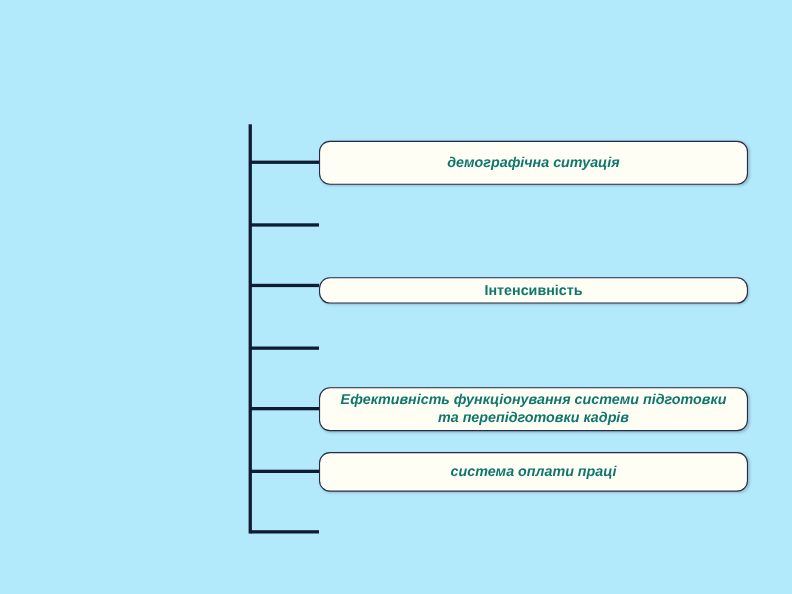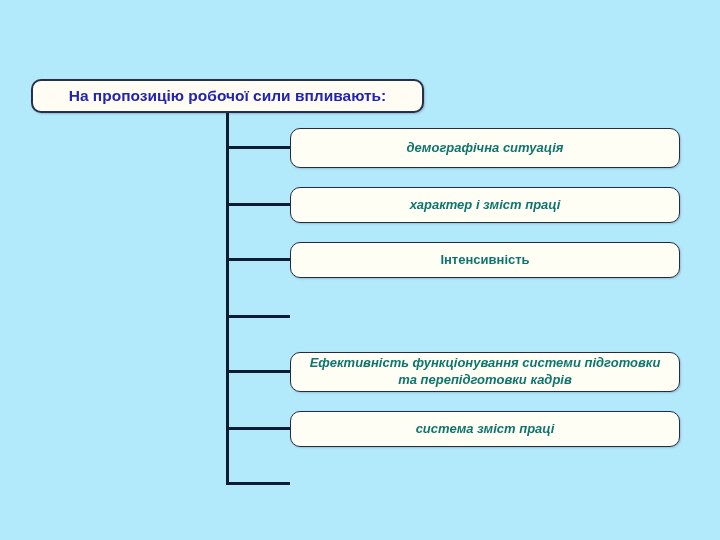--- a/index.html
+++ b/index.html
@@ -49,60 +49,54 @@
     font-size: 13px; font-weight: bold; font-style: italic;
     color: #0f766e;
     text-align: center;
     line-height: 1.3;
     padding: 2px 14px;
     box-shadow: 1px 1px 2px rgba(90,90,120,0.3);
   }
   .item-box.upright { font-style: normal; }
   .b1 { top: 128px; height: 40px; }
   .b2 { top: 187px; height: 36px; }
-  .b3 { top: 242px; height: 36px; text-align: right; }
+  .b3 { top: 252px; height: 24px; text-align: right; }
   .b4 { top: 299px; height: 36px; }
   .b5 { top: 352px; height: 40px; }
   .b6 { top: 411px; height: 36px; }
   .b7 { top: 464px; height: 40px; }
   .br1 { top: 146px; }
   .br2 { top: 203px; }
   .br3 { top: 258px; }
   .br4 { top: 315px; }
   .br5 { top: 370px; }
   .br6 { top: 427px; }
   .br7 { top: 482px; }
 </style>
 </head>
 <body>
 
 <div class="slide">
 
-  <div class="title-box">
-    <span>На пропозицію робочої сили впливають:</span>
-  </div>
 
   <div class="trunk"></div>
   <div class="branch br1"></div>
   <div class="branch br2"></div>
   <div class="branch br3"></div>
   <div class="branch br4"></div>
   <div class="branch br5"></div>
   <div class="branch br6"></div>
   <div class="branch br7"></div>
 
   <div class="item-box b1">
     <span>демографічна ситуація</span>
   </div>
-  <div class="item-box b2">
-    <span>характер і зміст праці</span>
-  </div>
   <div class="item-box b3 upright">
     <span>Інтенсивність</span>
   </div>
   <div class="item-box b5">
     <span>Ефективність функціонування системи підготовки та перепідготовки кадрів</span>
   </div>
   <div class="item-box b6">
-    <span>система зміст праці</span>
+    <span>система оплати праці</span>
   </div>
 
 </div>
 
 </body></html>

